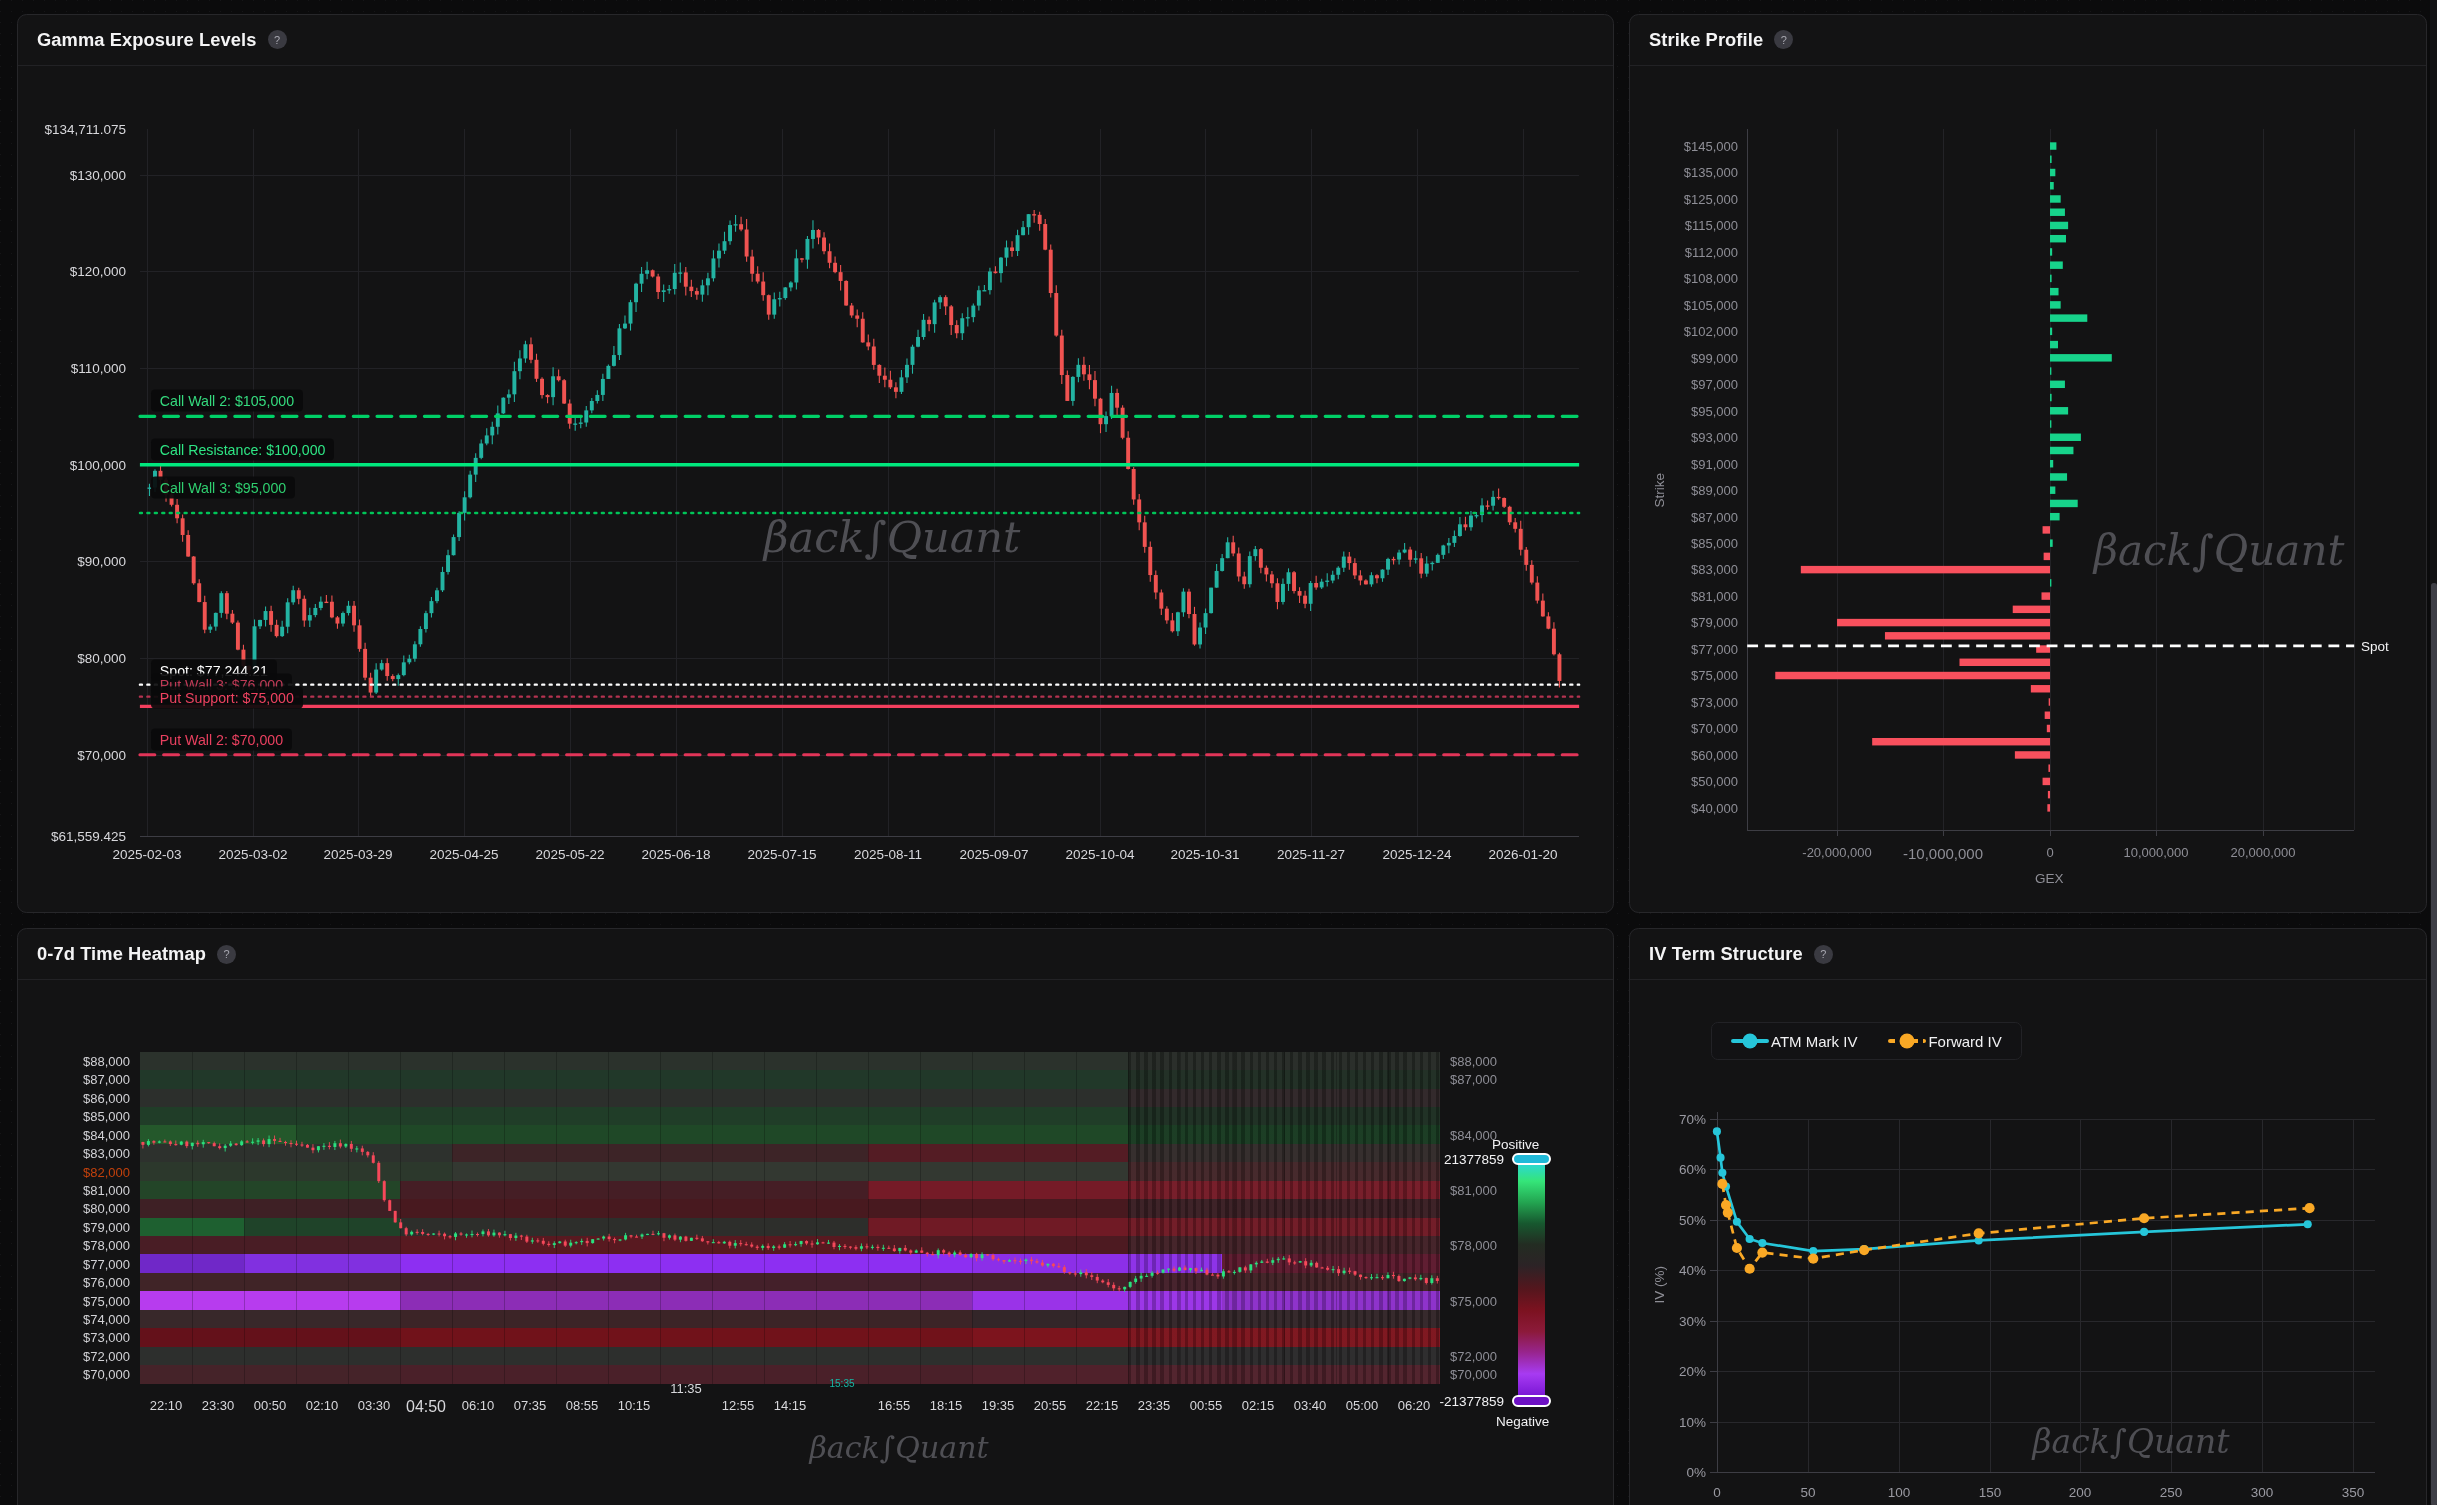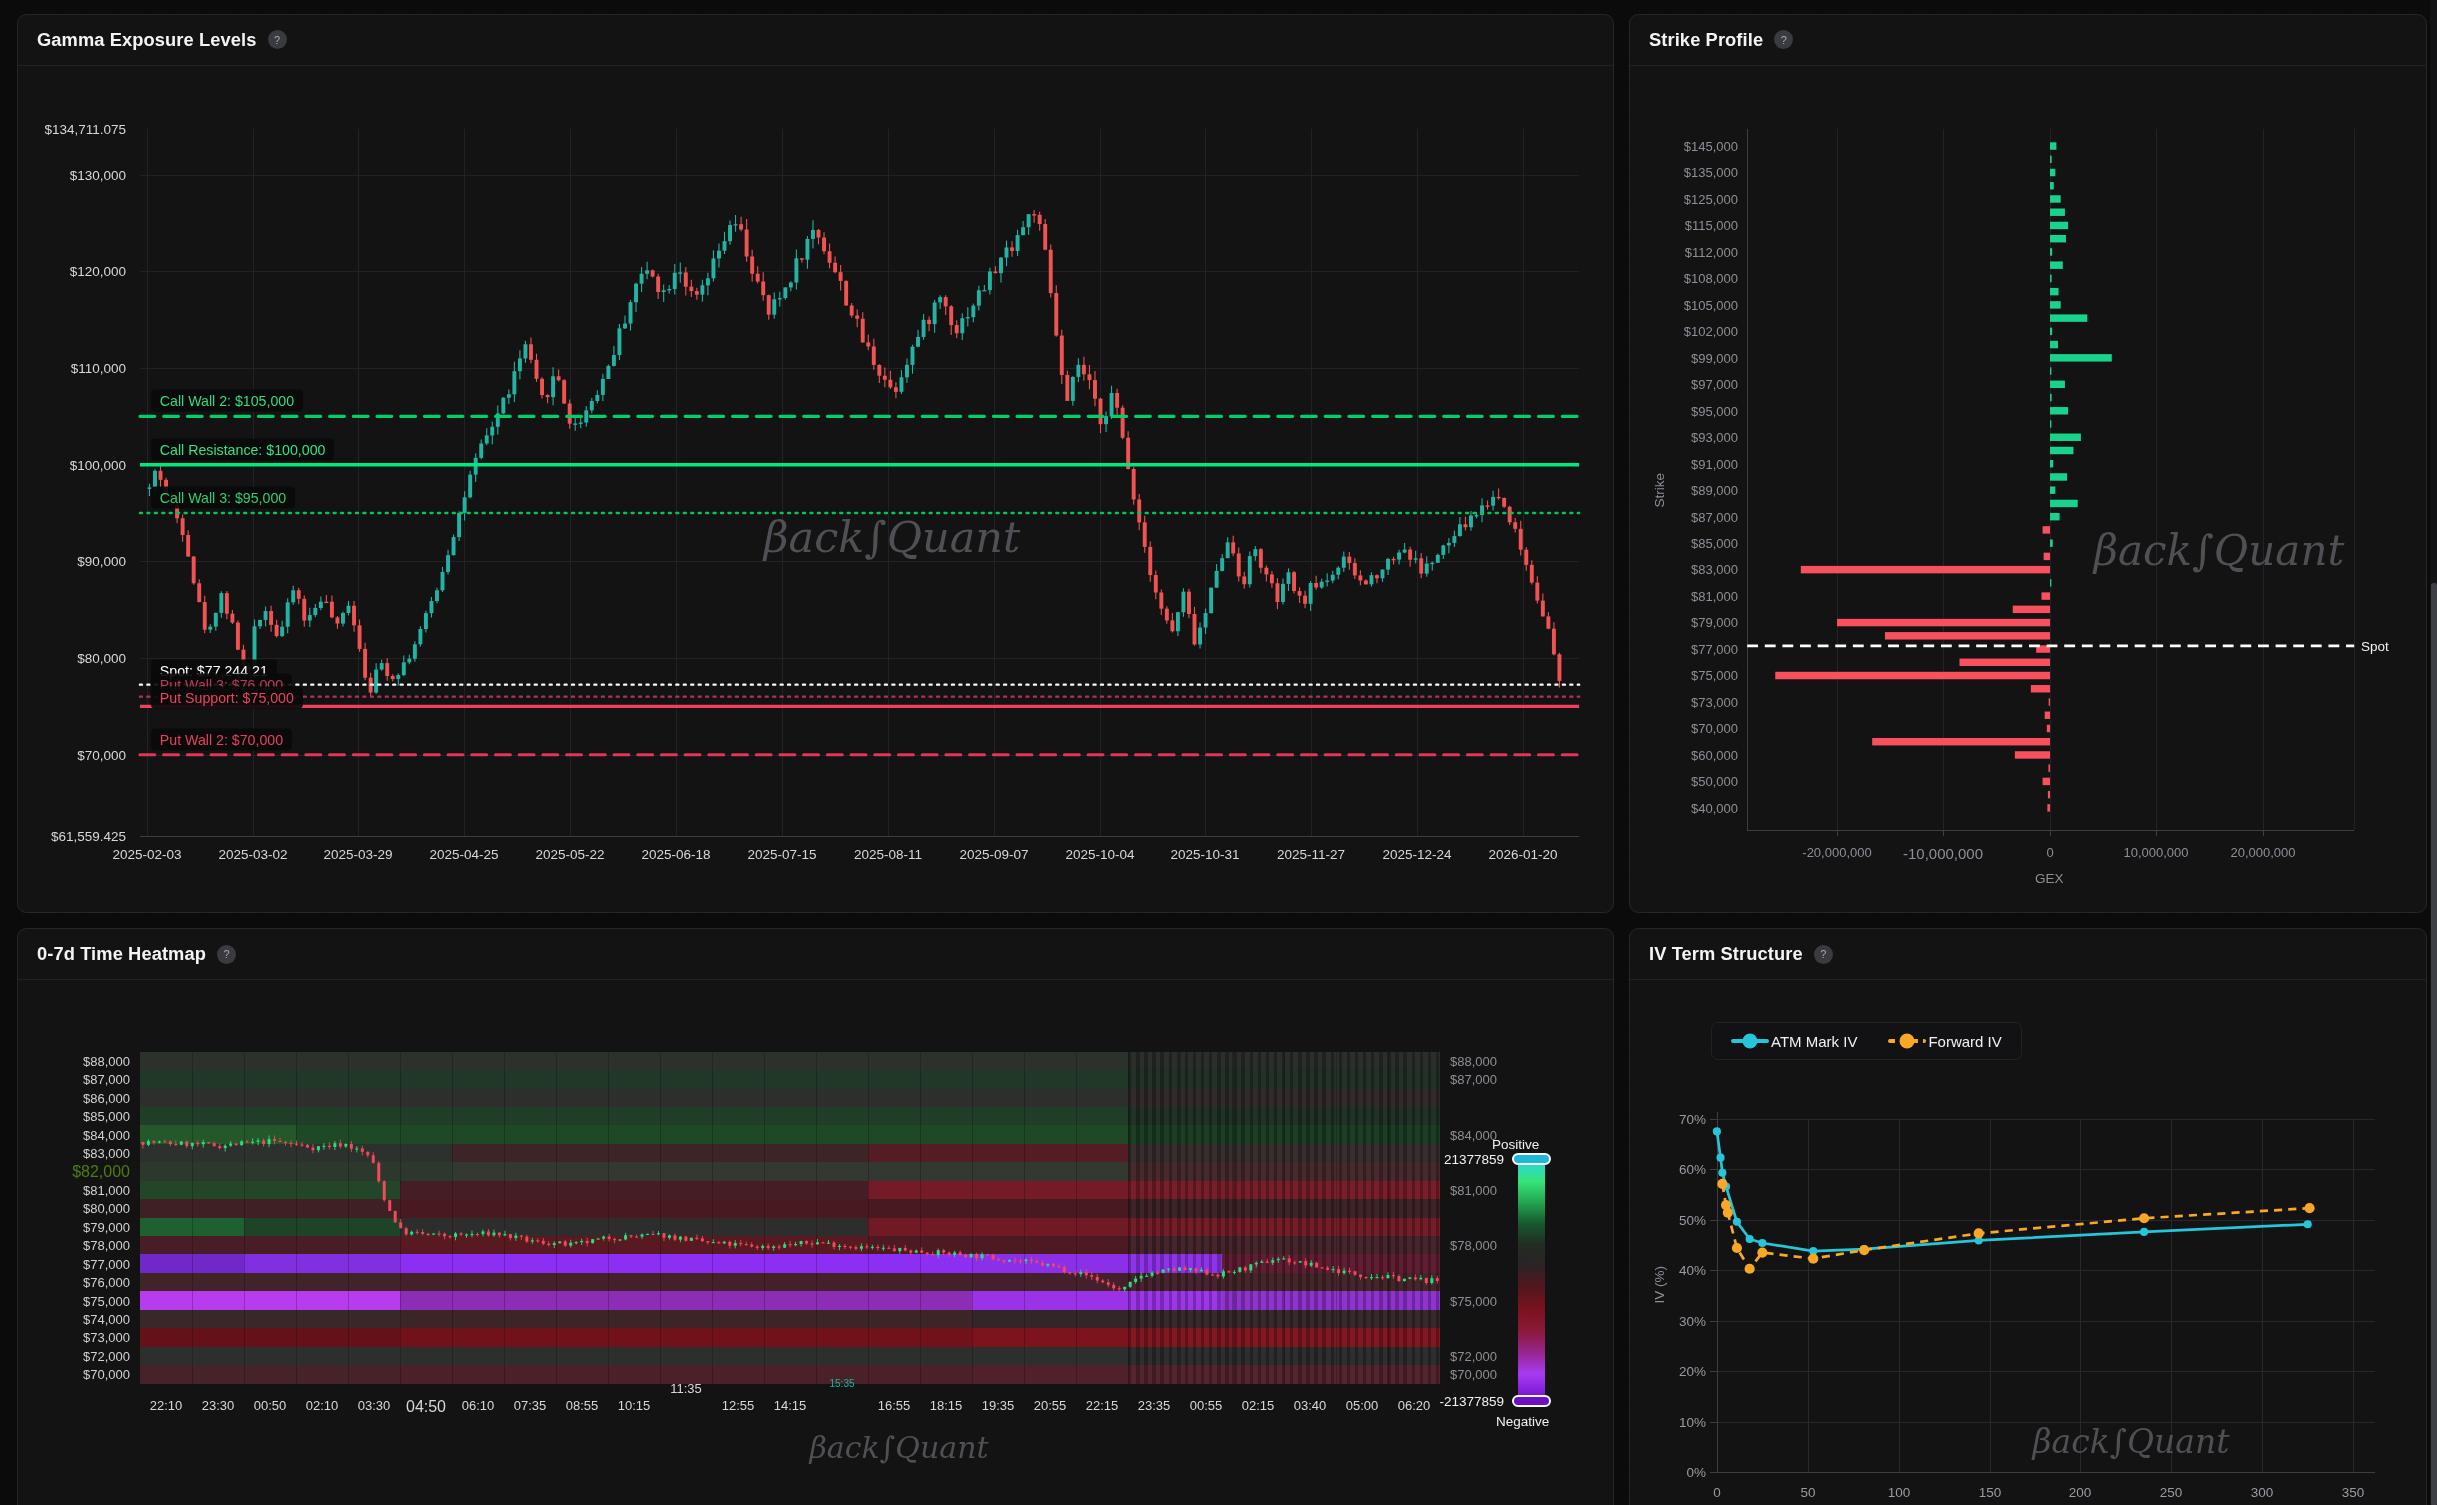--- a/index.html
+++ b/index.html
@@ -611,21 +611,21 @@
           <line x1="180" x2="2305" y1="517.0281975867941" y2="517.0281975867941" stroke="#00d067" stroke-width="4.5" stroke-dasharray="22 13" stroke-linecap="round"></line>
           <line x1="180" x2="2305" y1="588.3868067227465" y2="588.3868067227465" stroke="#00e97e" stroke-width="5"></line>
           <line x1="180" x2="2305" y1="659.7454158586991" y2="659.7454158586991" stroke="#00c558" stroke-width="3.5" stroke-dasharray="3 8" stroke-linecap="round"></line>
           <line x1="180" x2="2305" y1="913.1511115607098" y2="913.1511115607098" stroke="#ffffff" stroke-width="3.5" stroke-dasharray="3 8" stroke-linecap="round"></line>
           <line x1="180" x2="2305" y1="930.9081305753186" y2="930.9081305753186" stroke="#b53350" stroke-width="3.5" stroke-dasharray="3 8" stroke-linecap="round"></line>
           <line x1="180" x2="2305" y1="945.1798524025091" y2="945.1798524025091" stroke="#f43f5e" stroke-width="5"></line>
           <line x1="180" x2="2305" y1="1016.5384615384615" y2="1016.5384615384615" stroke="#e23558" stroke-width="4.5" stroke-dasharray="22 13" stroke-linecap="round"></line>
         </svg>
         <div class="lvl-label" style="left: 133px; top: 335px; color: rgb(53, 218, 126);">Call Wall 2: $105,000</div>
         <div class="lvl-label" style="left: 133px; top: 384px; color: rgb(46, 229, 132);">Call Resistance: $100,000</div>
-        <div class="lvl-label" style="left: 133px; top: 432px; color: rgb(47, 206, 111);">Call Wall 3: $95,000</div>
+        <div class="lvl-label" style="left: 133px; top: 422px; color: rgb(47, 206, 111);">Call Wall 3: $95,000</div>
         <div class="lvl-label" style="left: 133px; top: 605px; color: rgb(255, 255, 255);">Spot: $77,244.21</div>
         <div class="lvl-label" style="left: 133px; top: 619px; color: rgb(191, 58, 86);">Put Wall 3: $76,000</div>
         <div class="lvl-label" style="left: 133px; top: 632px; color: rgb(238, 66, 96);">Put Support: $75,000</div>
         <div class="lvl-label" style="left: 133px; top: 674px; color: rgb(232, 64, 95);">Put Wall 2: $70,000</div>
       </div>
   </section>
 
   <section class="panel" style="left:1629px;top:13.5px;width:796px;height:897px;">
     <header>
       <h2>Strike Profile</h2>
@@ -760,21 +760,21 @@
         <div class="abs" style="left: 1110px; top: 145px; width: 312px; height: 19px; background: rgb(24, 58, 33);"></div>
         <div class="tick right" style="left: 112px; top: 155px; font-size: 13px; color: rgb(210, 210, 214);">$84,000</div>
         <div class="abs" style="left: 122px; top: 164px; width: 312px; height: 19px; background: rgb(45, 49, 45);"></div>
         <div class="abs" style="left: 434px; top: 164px; width: 416px; height: 19px; background: rgb(61, 36, 39);"></div>
         <div class="abs" style="left: 850px; top: 164px; width: 260px; height: 19px; background: rgb(84, 28, 36);"></div>
         <div class="abs" style="left: 1110px; top: 164px; width: 312px; height: 19px; background: rgb(50, 43, 42);"></div>
         <div class="tick right" style="left: 112px; top: 173px; font-size: 13px; color: rgb(210, 210, 214);">$83,000</div>
         <div class="abs" style="left: 122px; top: 182px; width: 312px; height: 19px; background: rgb(44, 56, 44);"></div>
         <div class="abs" style="left: 434px; top: 182px; width: 676px; height: 19px; background: rgb(51, 56, 49);"></div>
         <div class="abs" style="left: 1110px; top: 182px; width: 312px; height: 19px; background: rgb(67, 38, 41);"></div>
-        <div class="tick right" style="left: 112px; top: 192px; font-size: 16px; color: #4d7c0f;">$82,000</div>
+        <div class="tick right" style="left: 112px; top: 192px; font-size: 13px; color: #c2410c;">$82,000</div>
         <div class="abs" style="left: 122px; top: 201px; width: 260px; height: 19px; background: rgb(35, 69, 40);"></div>
         <div class="abs" style="left: 382px; top: 201px; width: 468px; height: 19px; background: rgb(69, 30, 37);"></div>
         <div class="abs" style="left: 850px; top: 201px; width: 572px; height: 19px; background: rgb(117, 27, 39);"></div>
         <div class="tick right" style="left: 112px; top: 210px; font-size: 13px; color: rgb(210, 210, 214);">$81,000</div>
         <div class="abs" style="left: 122px; top: 219px; width: 260px; height: 19px; background: rgb(62, 32, 37);"></div>
         <div class="abs" style="left: 382px; top: 219px; width: 728px; height: 19px; background: rgb(72, 25, 31);"></div>
         <div class="abs" style="left: 1110px; top: 219px; width: 312px; height: 19px; background: rgb(58, 31, 36);"></div>
         <div class="tick right" style="left: 112px; top: 228px; font-size: 13px; color: rgb(210, 210, 214);">$80,000</div>
         <div class="abs" style="left: 122px; top: 238px; width: 104px; height: 19px; background: rgb(30, 96, 48);"></div>
         <div class="abs" style="left: 226px; top: 238px; width: 156px; height: 19px; background: rgb(31, 67, 41);"></div>

